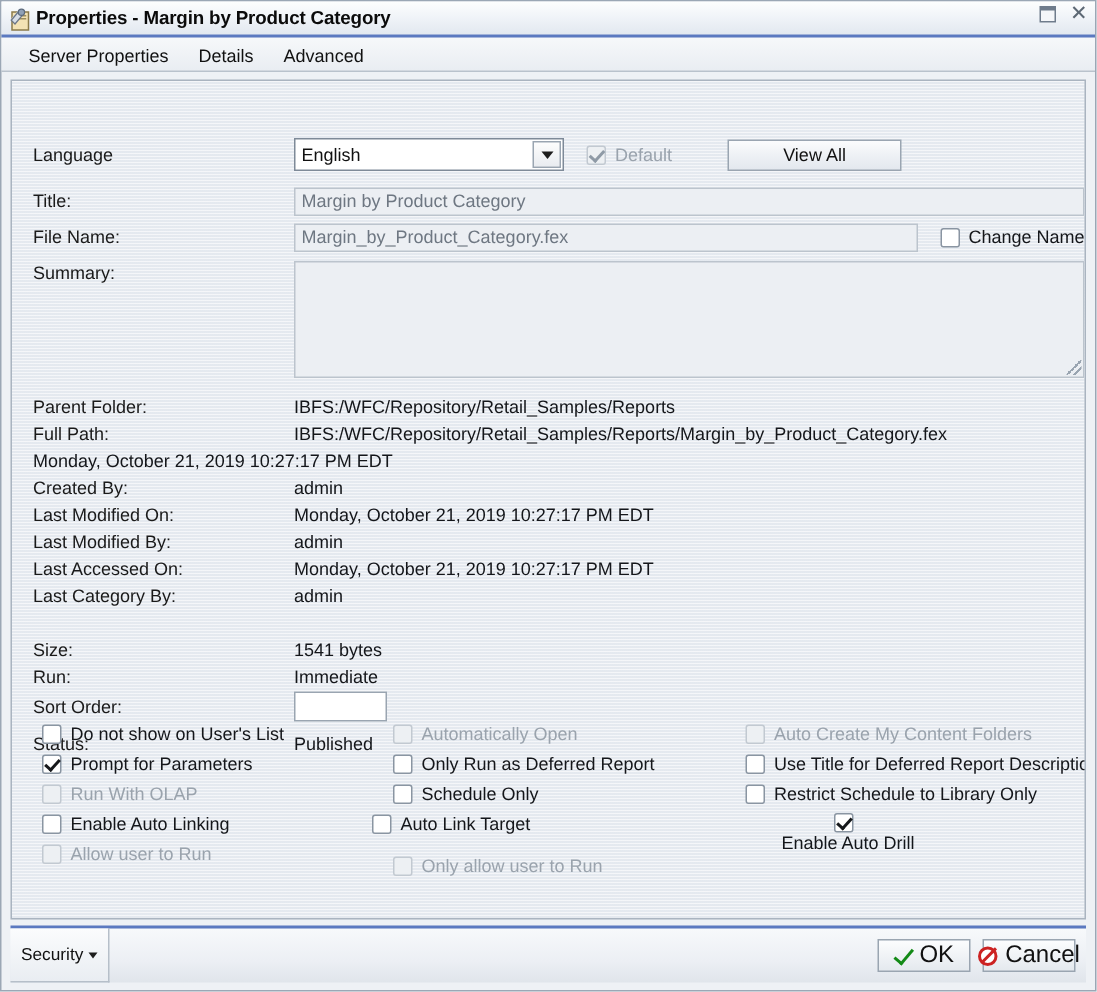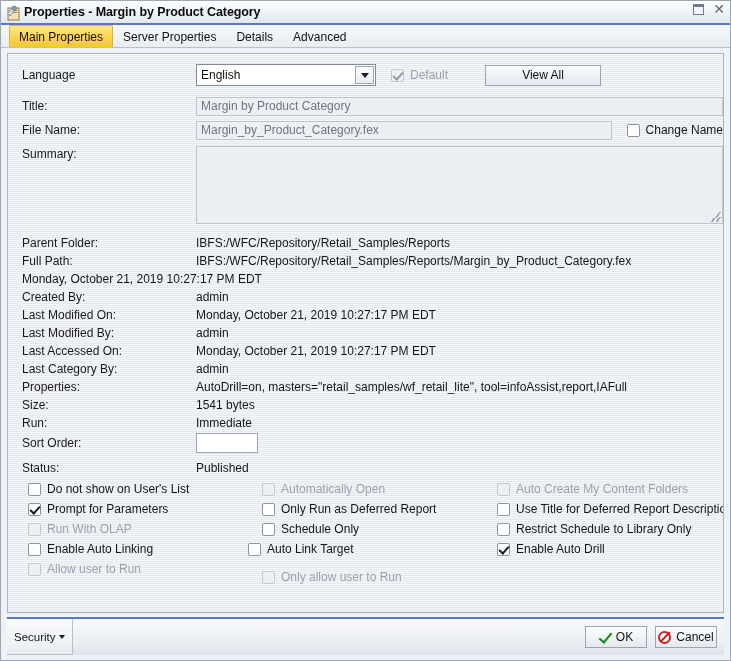--- a/index.html
+++ b/index.html
@@ -123,20 +123,21 @@
 
   
   .row {
     position: absolute;
     left: 0;
     width: 100%;
     display: flex;
     align-items: center;
     box-sizing: border-box;
     padding-left: 14px;
+    margin-top: 28px;
   }
   .lbl {
     width: 174px;
     flex: none;
     font-size: 12px;
     color: #1a1a1a;
     white-space: nowrap;
   }
   .val {
     font-size: 12px;
@@ -289,21 +290,21 @@
     position: absolute;
     right: 7px;
     display: flex;
     gap: 8px;
   }
   .action-btn {
     width: 62px; height: 22px;
     border: 1px solid #9aa5b1;
     background: linear-gradient(to bottom,#fcfdfe 0%,#f0f3f6 50%,#e4e9ee 100%);
     display: flex; align-items: center; justify-content: center; gap: 5px;
-    font-size: 12px; color: #111;
+    font-size: 16px; color: #111;
     box-sizing: border-box;
   }
   .ico-ok {
     width: 12px; height: 12px; position: relative; flex: none;
   }
   .ico-ok::after {
     content: "";
     position: absolute; left: 3px; top: -1px;
     width: 5px; height: 11px;
     border: solid #138a16; border-width: 0 2.5px 2.5px 0;
@@ -343,23 +344,20 @@
       </svg>
     </span>
     <span class="title-text">Properties - Margin by Product Category</span>
     <span class="title-btns">
       <span class="tb-max"></span>
       <span class="tb-close">✕</span>
     </span>
   </div>
 
   <div class="tabbar">
-    <div class="tab active">
-      <span>Main Properties</span>
-    </div>
     <div class="tab">
       <span>Server Properties</span>
     </div>
     <div class="tab">
       <span>Details</span>
     </div>
     <div class="tab">
       <span>Advanced</span>
     </div>
   </div>
@@ -432,24 +430,20 @@
       <span class="val">admin</span>
     </div>
     <div class="row" style="top:288px; height:18px;">
       <span class="lbl">Last Accessed On:</span>
       <span class="val">Monday, October 21, 2019 10:27:17 PM EDT</span>
     </div>
     <div class="row" style="top:306px; height:18px;">
       <span class="lbl">Last Category By:</span>
       <span class="val">admin</span>
     </div>
-    <div class="row" style="top:324px; height:18px;">
-      <span class="lbl">Properties:</span>
-      <span class="val">AutoDrill=on, masters="retail_samples/wf_retail_lite", tool=infoAssist,report,IAFull</span>
-    </div>
     <div class="row" style="top:342px; height:18px;">
       <span class="lbl">Size:</span>
       <span class="val">1541 bytes</span>
     </div>
     <div class="row" style="top:360px; height:18px;">
       <span class="lbl">Run:</span>
       <span class="val">Immediate</span>
     </div>
 
     <div class="row" style="top:378px; height:22px;">
@@ -509,21 +503,21 @@
       <span class="cb-label">Auto Create My Content Folders</span>
     </div>
     <div class="cb-item" style="left:489px; top:448px;">
       <span class="cbox"></span>
       <span class="cb-label">Use Title for Deferred Report Description</span>
     </div>
     <div class="cb-item" style="left:489px; top:468px;">
       <span class="cbox"></span>
       <span class="cb-label">Restrict Schedule to Library Only</span>
     </div>
-    <div class="cb-item" style="left:489px; top:488px;">
+    <div class="cb-item" style="left:513px; top:488px;flex-direction:column;">
       <span class="cbox checked"></span>
       <span class="cb-label">Enable Auto Drill</span>
     </div>
 
   </div>
 
   <div class="footer">
     <div class="security-btn">
       <span>Security</span>
       <span class="caret-sm"></span>

